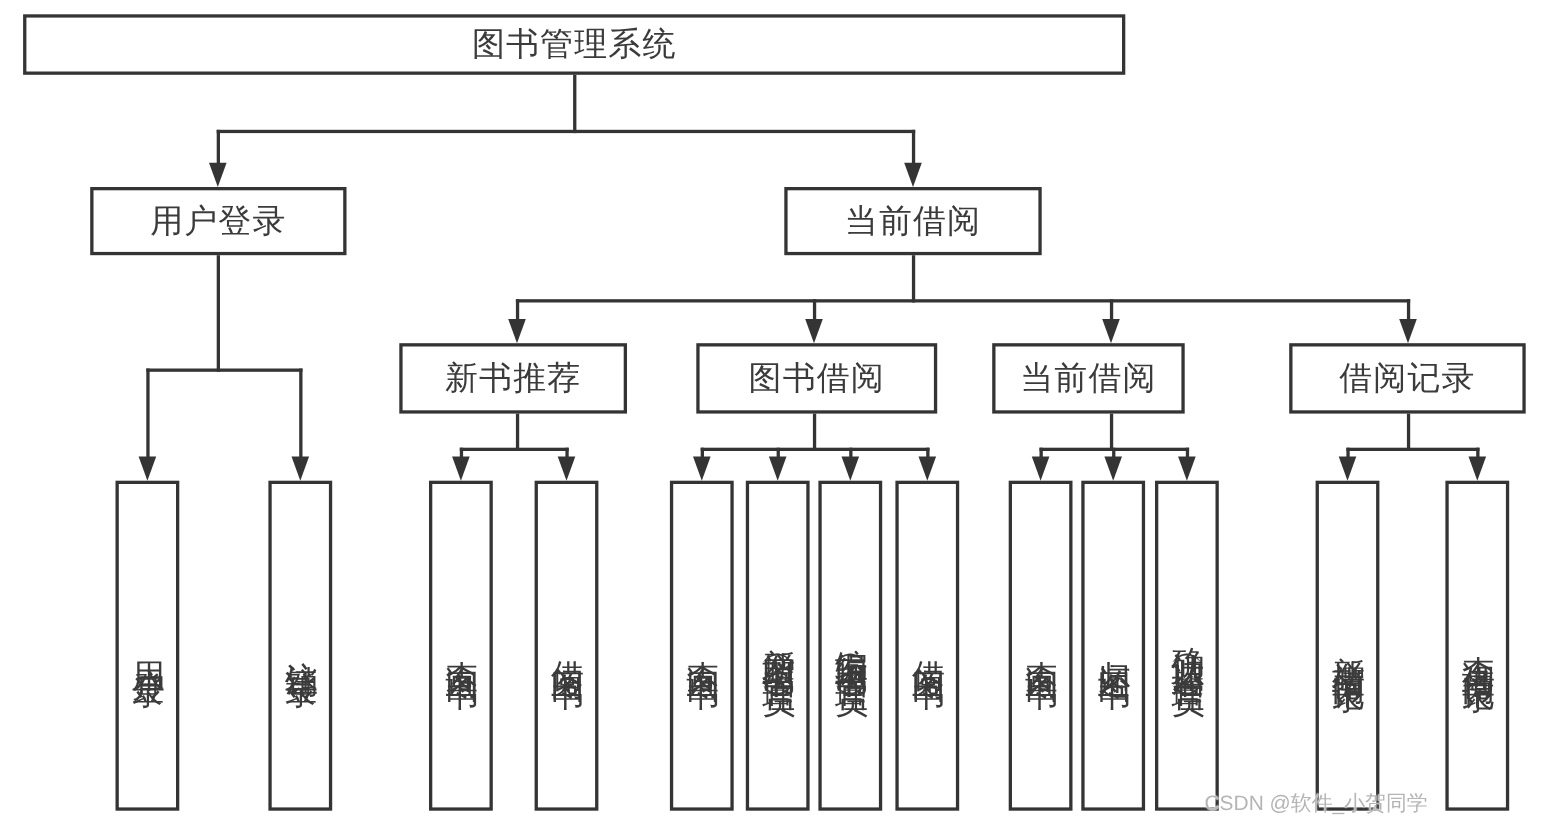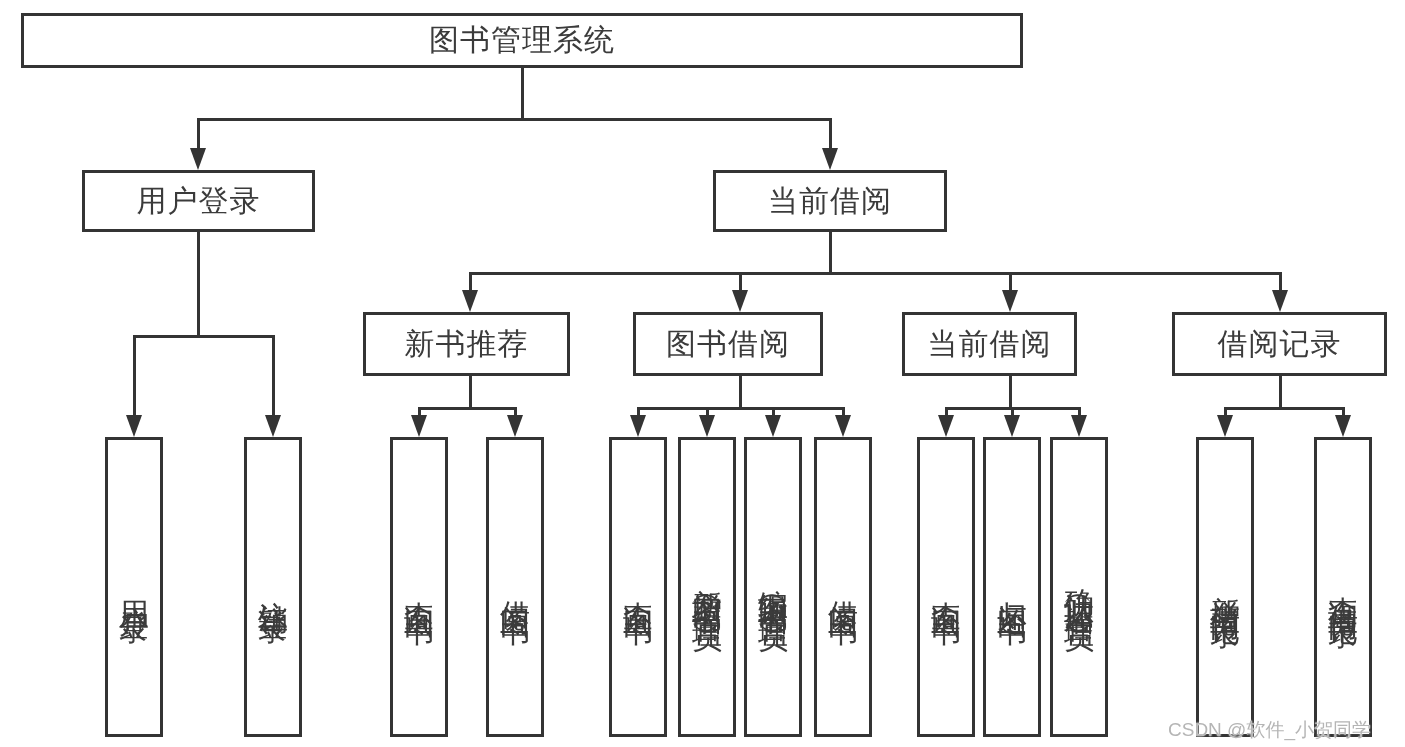--- a/index.html
+++ b/index.html
@@ -38,40 +38,40 @@
   .vline{position:absolute;width:3px;background:var(--line);}
   .hline{position:absolute;height:3px;background:var(--line);}
   .arrow{
     position:absolute;width:0;height:0;
     border-left:8px solid transparent;
     border-right:8px solid transparent;
     border-top:22px solid var(--line);
   }
   .watermark{
     position:absolute;
-    left:1168px;top:717px;
+    left:1095px;top:717px;
     font-size:19px;
     color:var(--wm);
     text-shadow:0 0 2px #fff,0 0 1px #fff;
     white-space:nowrap;
     z-index:5;
   }
 </style>
 </head>
 <body>
 
 <div id="canvas">
 
   <div class="box" style="left:21px;top:13px;width:1002px;height:55px">图书管理系统</div>
 
   <div class="box" style="left:82px;top:170px;width:233px;height:62px">用户登录</div>
   <div class="box" style="left:713px;top:170px;width:234px;height:62px">当前借阅</div>
 
   <div class="box" style="left:363px;top:312px;width:207px;height:64px">新书推荐</div>
-  <div class="box" style="left:633px;top:312px;width:190px;height:64px">图书借阅</div>
+  <div class="box" style="left:633px;top:312px;width:219px;height:64px">图书借阅</div>
   <div class="box" style="left:902px;top:312px;width:175px;height:64px">当前借阅</div>
   <div class="box" style="left:1172px;top:312px;width:215px;height:64px">借阅记录</div>
 
   <div class="box leaf" style="left:105px;top:437px;width:58px;height:300px">用户登录</div>
   <div class="box leaf" style="left:244px;top:437px;width:58px;height:300px">注销登录</div>
 
   <div class="box leaf" style="left:390px;top:437px;width:58px;height:300px">查询图书</div>
   <div class="box leaf" style="left:486px;top:437px;width:58px;height:300px">借阅图书</div>
 
   <div class="box leaf" style="left:609px;top:437px;width:58px;height:300px">查询图书</div>

